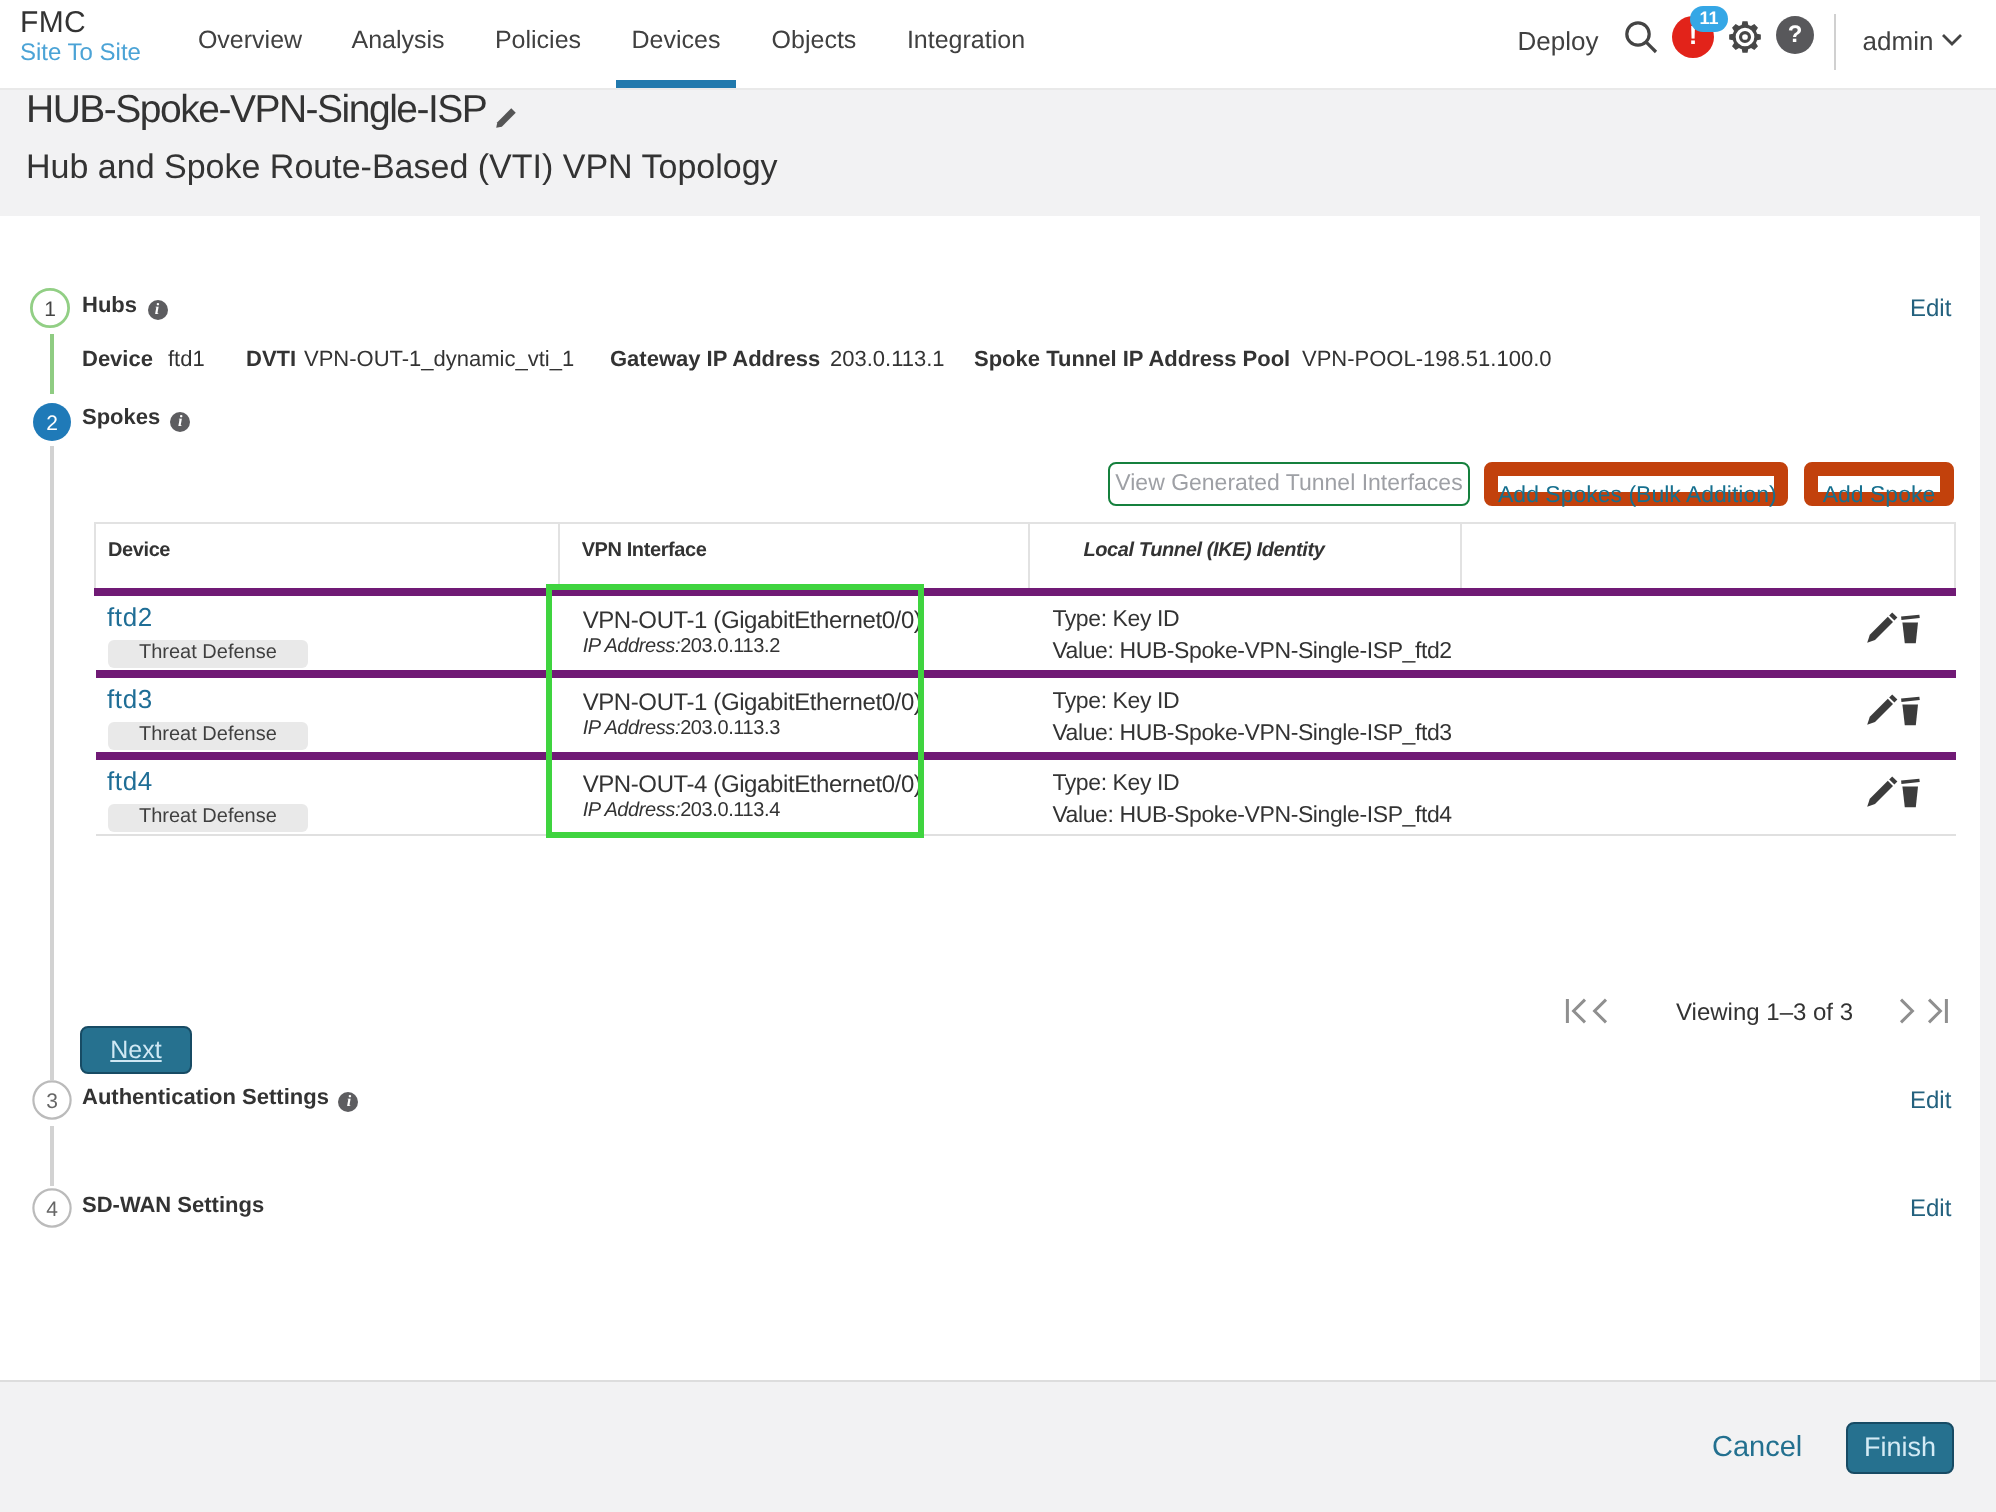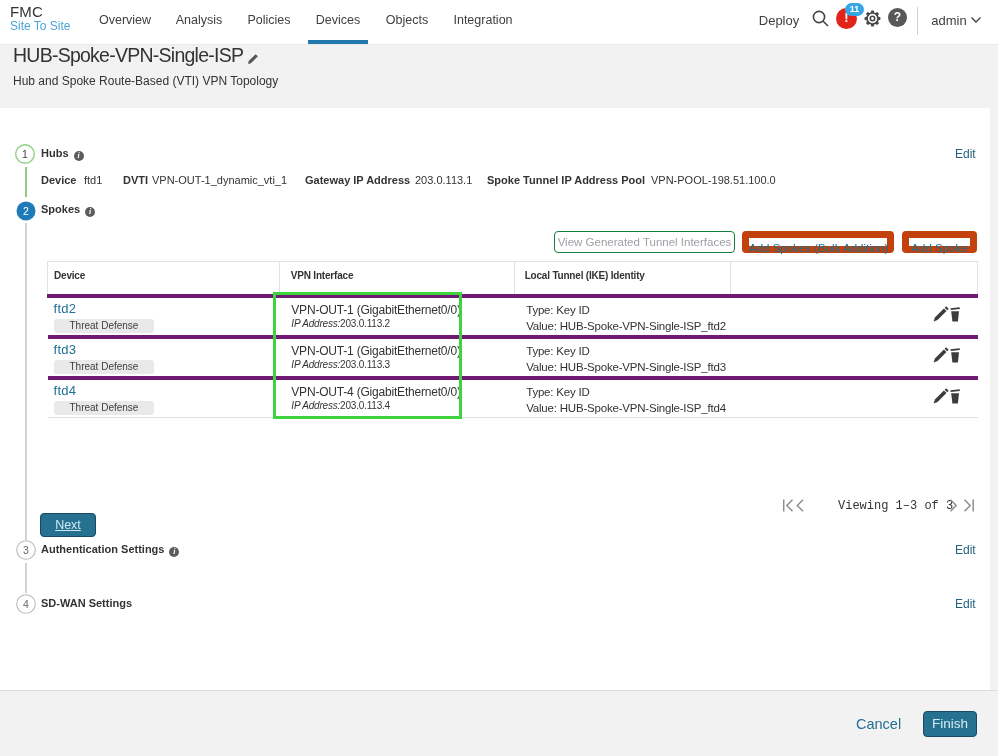--- a/index.html
+++ b/index.html
@@ -11,21 +11,21 @@
 #nav { position:absolute; top:0; left:0; width:828px; height:44px; background:#fff; }
 #fmc { position:absolute; left:10px; top:3px; font-size:15px; color:#333; letter-spacing:0.2px; }
 #s2s { position:absolute; left:10px; top:18.5px; font-size:12px; color:#4ba3d6; }
 .navitem { position:absolute; top:13px; font-size:12.5px; color:#404040; transform:translateX(-50%); white-space:nowrap; }
 #underline { position:absolute; left:308px; top:40px; width:60px; height:4px; background:#2179ad; }
 #navdiv { position:absolute; left:917px; top:7px; width:1px; height:28px; background:#d0d0d0; }
 
 
 #band { position:absolute; top:44px; left:0; width:998px; height:64px; background:#f2f2f3; border-top:1px solid #e9e9e9; }
 #title { position:absolute; left:13px; top:44px; font-size:19.5px; color:#333; letter-spacing:-0.75px; }
-#subtitle { position:absolute; left:13px; top:74px; font-size:12px; color:#333; }
+#subtitle { position:absolute; left:13px; top:74px; font-size:17px; color:#333; }
 
 
 #card { position:absolute; top:108px; left:0; width:990px; height:582px; background:#fff; }
 #rightstrip { position:absolute; top:108px; left:990px; width:8px; height:648px; background:#f2f2f3; }
 .vline { position:absolute; left:25px; width:1.5px; }
 .steplabel { position:absolute; left:41px; font-size:11px; font-weight:bold; color:#333; white-space:nowrap; }
 .infoicon { display:inline-block; vertical-align:-1px; width:10px; height:10px; border-radius:50%; background:#5d5d60; color:#fff; font-size:8px; font-weight:bold; text-align:center; line-height:10px; font-style:italic; margin-left:5px; font-family:"Liberation Serif",serif; }
 .editlink { position:absolute; left:955px; font-size:12px; color:#23617e; }
 
 .hlbl { position:absolute; top:174px; font-size:11px; font-weight:bold; color:#333; white-space:nowrap; }
@@ -130,21 +130,21 @@
 <div class="btn btn-dis" style="left:554px;top:231px;width:181px;">View Generated Tunnel Interfaces</div>
 <div class="btn btn-sec" style="left:742px;top:231px;width:152px;">Add Spokes (Bulk Addition)</div>
 <div class="btn btn-sec" style="left:902px;top:231px;width:75px;">Add Spoke</div>
 
 <div id="tbl">
 <table>
  <tbody>
         <tr>
   <th style="width:227px;padding-left:6px;">Device</th>
   <th style="width:230px;padding-left:11px;">VPN Interface</th>
-  <th style="width:188px;padding-left:10px;">Local Tunnel (IKE) Identity</th>
+  <th style="width:188px;padding-left:27px;font-style:italic;">Local Tunnel (IKE) Identity</th>
   <th style="width:242px;border-left:1px solid #e2e2e2;"></th>
  </tr>
  <tr>
   <td><span class="devlink">ftd2</span><br><span class="badge">Threat Defense</span></td>
   <td>VPN-OUT-1 (GigabitEthernet0/0)<div class="sub"><span class="ital">IP Address:</span>203.0.113.2</div></td>
   <td>Type: Key ID<br>Value: HUB-Spoke-VPN-Single-ISP_ftd2</td>
   <td style="text-align:right;padding-right:18px;">
     <svg width="27" height="17" viewBox="0 0 27 17">
               <path fill="#3c3c3c" d="M0.6 16.4 L1.9 12.4 L10.9 3.4 L13.5 6 L4.5 15 Z"></path>
               <path fill="#3c3c3c" d="M11.6 2.7 L13.1 1.2 L15.7 3.8 L14.2 5.3 Z"></path>
@@ -182,21 +182,21 @@
 </tbody>
     </table>
 </div>
 <div id="greenbox"></div>
 
 <svg class="abs" style="left:782px;top:499px;" width="24" height="13" viewBox="0 0 24 13">
     <line x1="1.7" y1="0.5" x2="1.7" y2="12.5" stroke="#8f8f8f" stroke-width="1.5"></line>
     <path d="M10.5 0.8 L4.8 6.5 L10.5 12.2" fill="none" stroke="#8f8f8f" stroke-width="1.5"></path>
     <path d="M21 0.8 L15.3 6.5 L21 12.2" fill="none" stroke="#8f8f8f" stroke-width="1.5"></path>
   </svg>
-<div class="pgn" style="left:838px;font-family:Liberation Mono, monospace;">Viewing 1–3 of 3</div>
+<div class="pgn" style="left:838px;">Viewing 1–3 of 3</div>
 <svg class="abs" style="left:948px;top:499px;" width="30" height="13" viewBox="0 0 30 13">
     <path d="M2.5 0.8 L8.2 6.5 L2.5 12.2" fill="none" stroke="#8f8f8f" stroke-width="1.5"></path>
     <path d="M16.5 0.8 L22.2 6.5 L16.5 12.2" fill="none" stroke="#8f8f8f" stroke-width="1.5"></path>
     <line x1="25.2" y1="0.5" x2="25.2" y2="12.5" stroke="#8f8f8f" stroke-width="1.5"></line>
   </svg>
 
 <div class="btn btn-pri" style="left:40px;top:513px;width:56px;height:24px;line-height:22px;font-size:12.5px;text-decoration:underline;">Next</div>
 
 <svg class="abs" style="left:15px;top:539px;" width="22" height="22">
     <circle cx="11" cy="11" r="9.3" fill="#fff" stroke="#bbbbbb" stroke-width="1.1"></circle>

